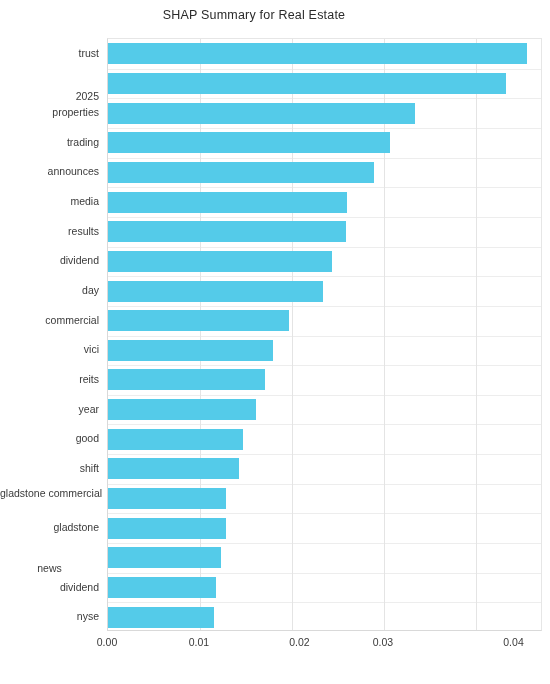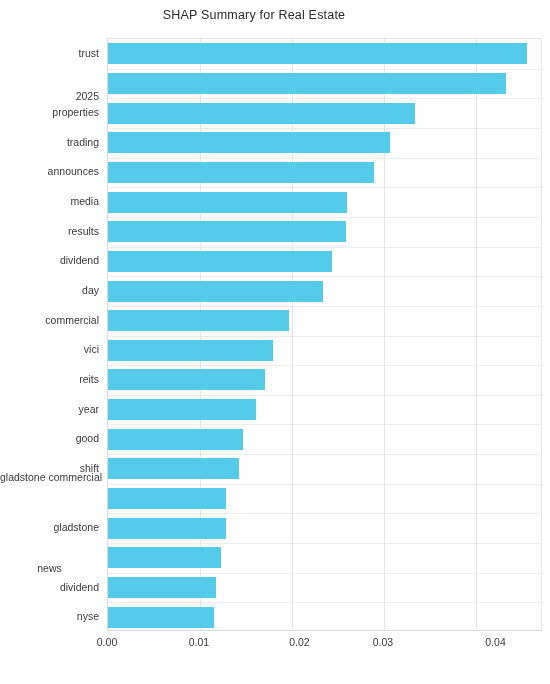--- a/index.html
+++ b/index.html
@@ -139,21 +139,21 @@
       <div class="ytick" style="top: 157.075px;">media</div>
       <div class="ytick" style="top: 186.725px; padding-left: 24px;">results</div>
       <div class="ytick" style="top: 216.375px;">dividend</div>
       <div class="ytick" style="top: 246.025px;">day</div>
       <div class="ytick" style="top: 275.675px;">commercial</div>
       <div class="ytick" style="top: 305.325px;">vici</div>
       <div class="ytick" style="top: 334.975px;">reits</div>
       <div class="ytick" style="top: 364.625px;">year</div>
       <div class="ytick" style="top: 394.275px;">good</div>
       <div class="ytick" style="top: 423.925px;">shift</div>
-      <div class="ytick" style="top: 433px; text-align: right;">gladstone commercial</div>
+      <div class="ytick" style="top: 449px; text-align: right;">gladstone commercial</div>
       <div class="ytick" style="top: 483.225px;">gladstone</div>
       <div class="ytick" style="top: 524px; text-align: center;">news</div>
       <div class="ytick" style="top: 542.525px;">dividend</div>
       <div class="ytick" style="top: 572.175px;">nyse</div>
     </div>
 
   <div id="plot-area">
     <div id="gridlines-h">
         <div class="hgrid" style="top: 30px;"></div>
         <div class="hgrid" style="top: 59px;"></div>
@@ -203,17 +203,17 @@
         <div class="bar" title="dividend: 0.0117" style="top: 538.025px; width: 107.6px;"></div>
         <div class="bar" title="nyse: 0.0115" style="top: 567.675px; width: 105.761px;"></div>
       </div>
   </div>
 
   <div id="x-labels">
       <div class="xtick" style="left: 107px;">0.00</div>
       <div class="xtick" style="left: 198.966px;">0.01</div>
       <div class="xtick" style="left: 290.932px; padding-left: 17px;">0.02</div>
       <div class="xtick" style="left: 382.899px;">0.03</div>
-      <div class="xtick" style="left: 481px; padding-left: 29px;">0.04</div>
+      <div class="xtick" style="left: 499px; padding-left: 29px;">0.04</div>
     </div>
 
 
 </div>
 
 </body></html>

